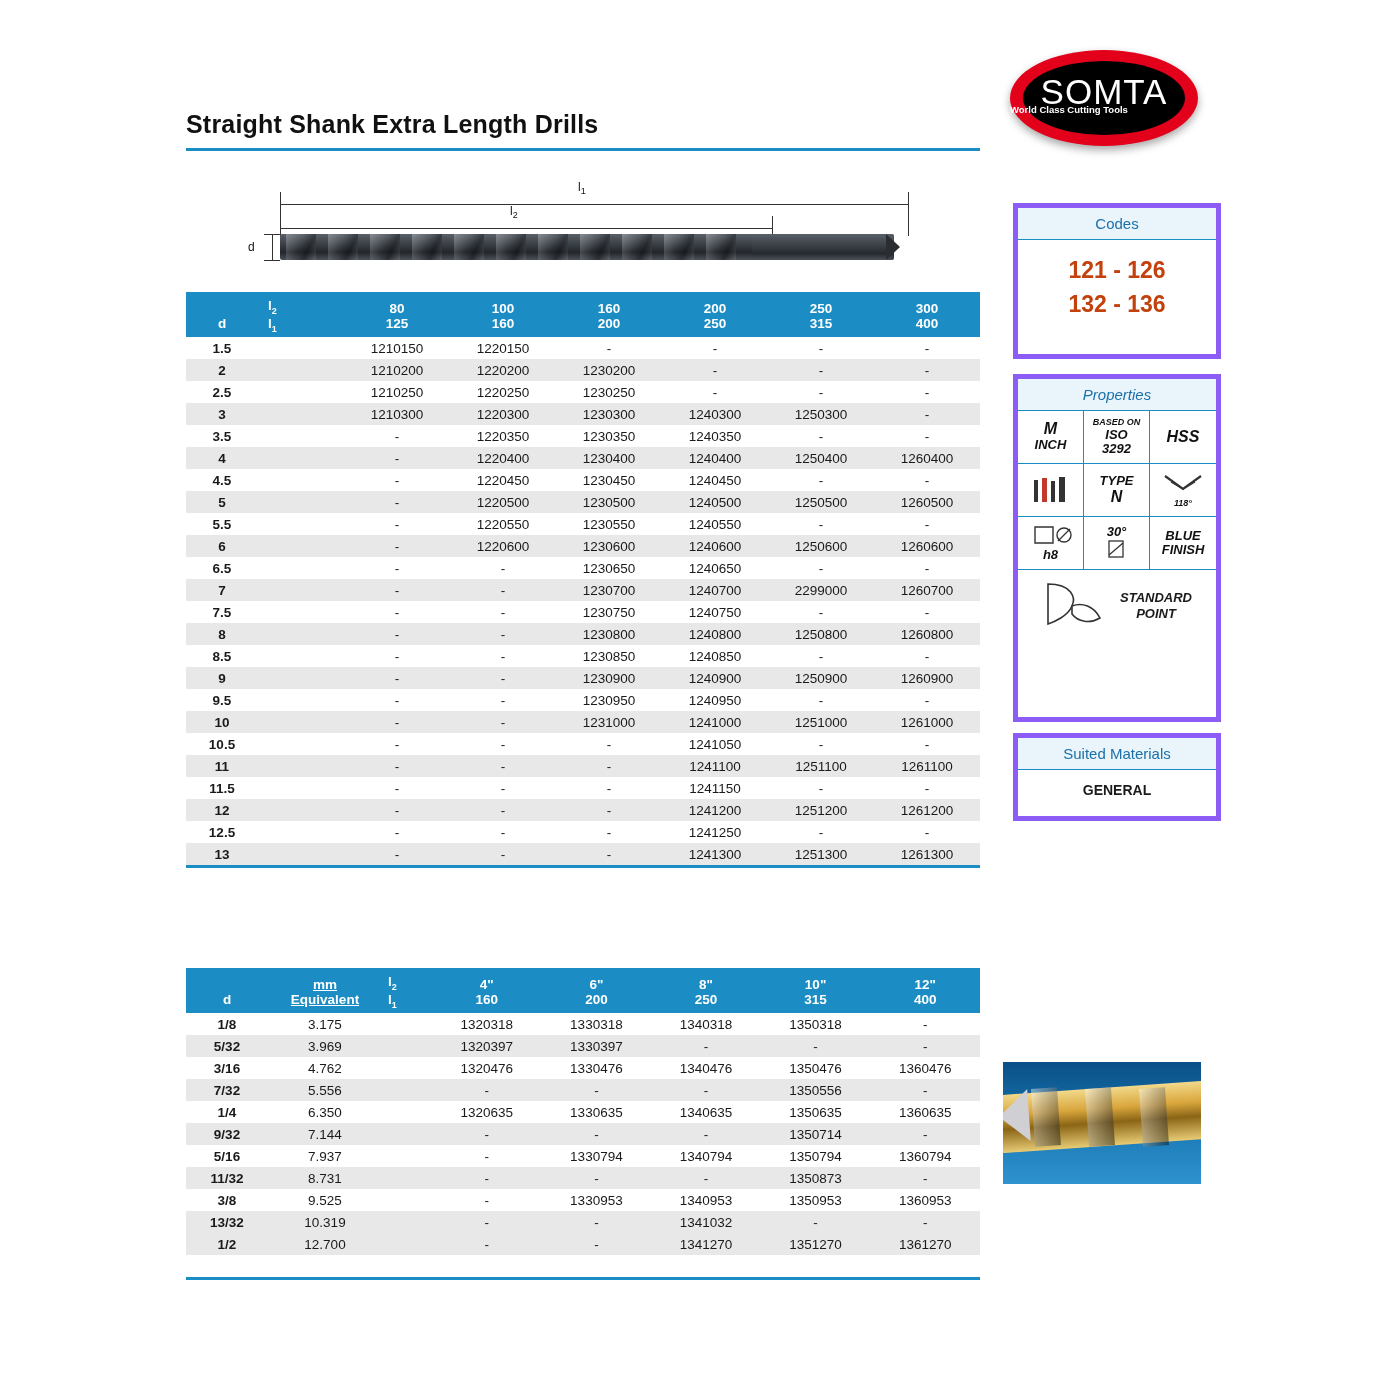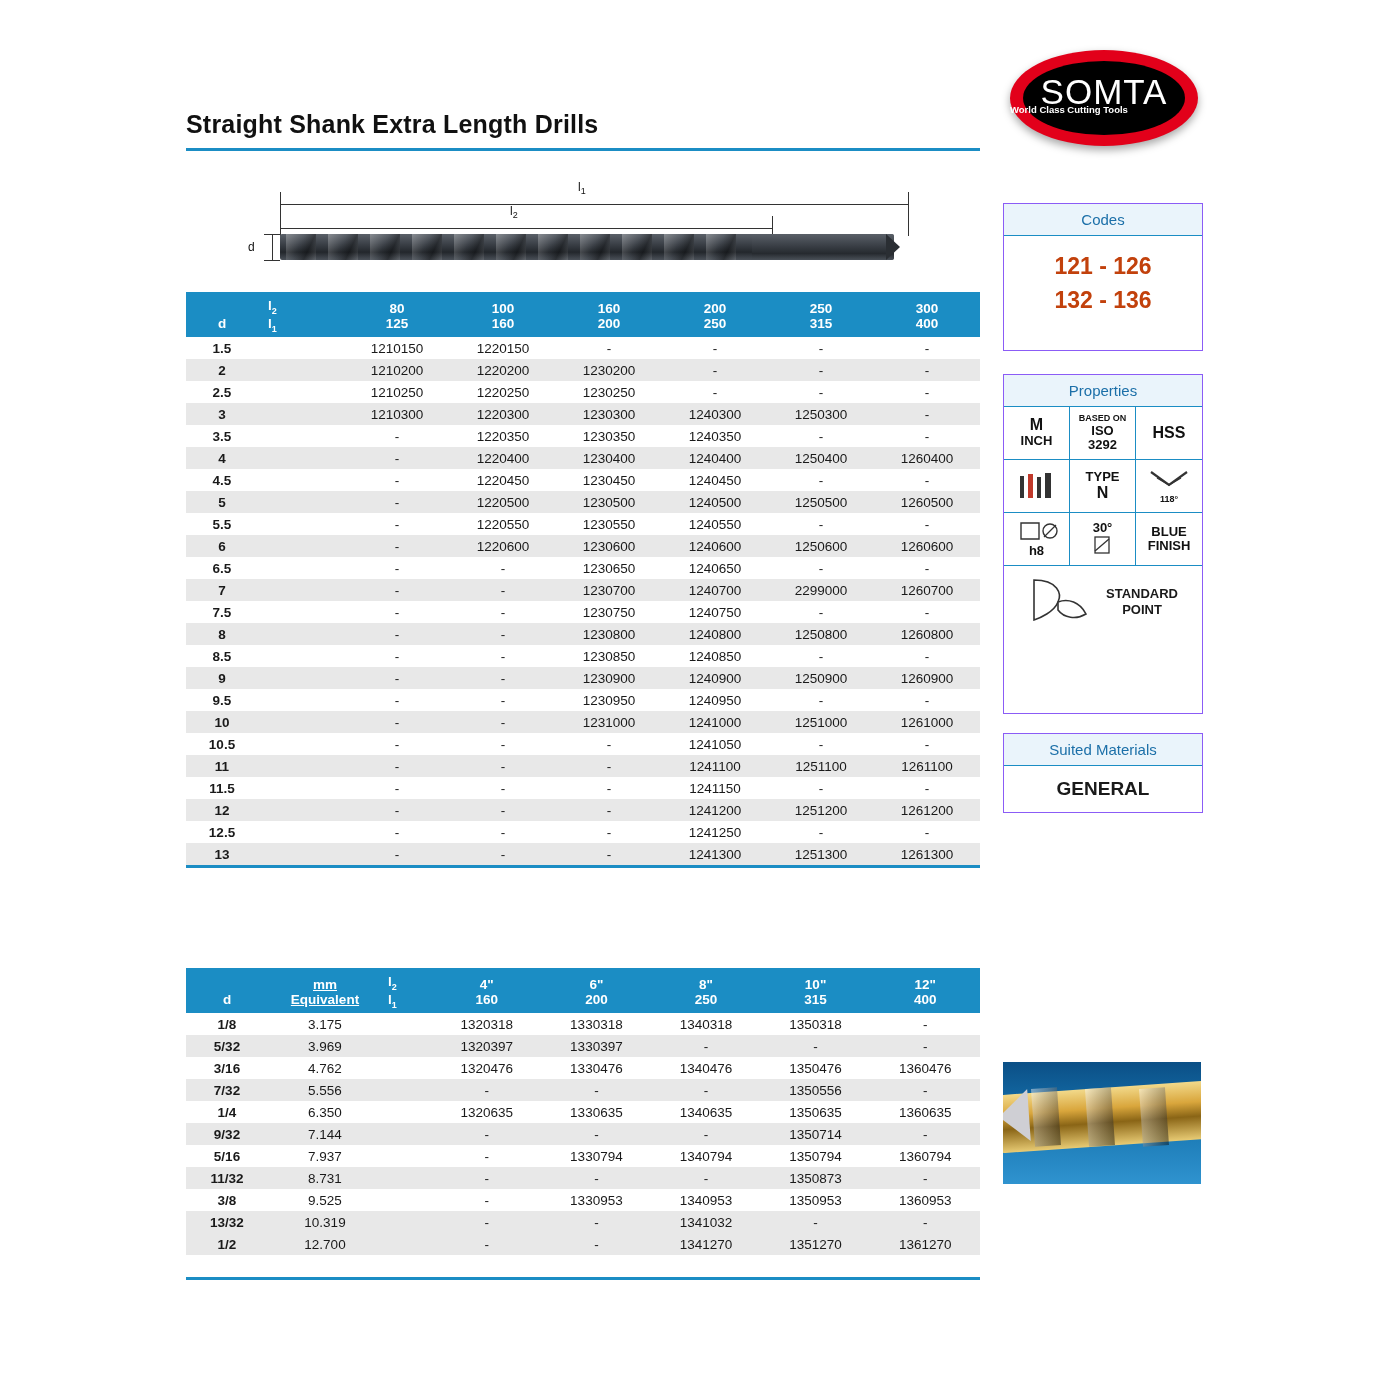--- a/index.html
+++ b/index.html
@@ -170,22 +170,23 @@
   table.data td.dcol { font-weight: bold; }
   .tbl-topline, .tbl-botline {
     position: absolute;
     background: #1b8dc4;
     height: 3px;
   }
 
   
   .panel {
     position: absolute;
-    border: 1px solid #8b5cf6;
+    border: 5px solid #8b5cf6;
     background: #fff;
+    margin-left: 10px;
   }
   .panel-head {
     background: #eaf4fb;
     color: #1b6fa8;
     text-align: center;
     font-size: 15px;
     padding: 7px 0;
     border-bottom: 1px solid #1b8dc4;
   }
   .codes-body {
@@ -227,21 +228,21 @@
     height: 72px;
     display: flex;
     align-items: center;
     justify-content: center;
     gap: 14px;
   }
   .std-point-text { font-size: 13px; font-weight: bold; text-align: center; line-height: 1.2; }
   .mat-body {
     text-align: center;
     padding: 12px 0 14px 0;
-    font-size: 19px;
+    font-size: 14px;
     font-weight: bold;
   }
 
   
   .prodimg {
     position: absolute;
     left: 1003px;
     top: 1062px;
     width: 198px;
     height: 122px;
@@ -778,21 +779,21 @@
   <div class="tbl-botline" id="imperial-botline" style="left: 186px; width: 794px; top: 1277px;"></div>
 
   <div class="panel" style="left:1003px; top:203px; width:198px; height:146px;">
     <div class="panel-head">Codes</div>
     <div class="codes-body">
       <div class="codes-line">121 - 126</div>
       <div class="codes-line">132 - 136</div>
     </div>
   </div>
 
-  <div class="panel" style="left:1003px; top:374px; width:198px; height:338px;">
+  <div class="panel" style="left:1003px; top:374px; width:198px; height:338px;font-style:italic;">
     <div class="panel-head">Properties</div>
     <div class="prop-grid">
 
       <div class="prop-cell">
         <span class="big">M</span>
         <span class="md">INCH</span>
       </div>
 
       <div class="prop-cell">
         <span class="sm">BASED ON</span>

